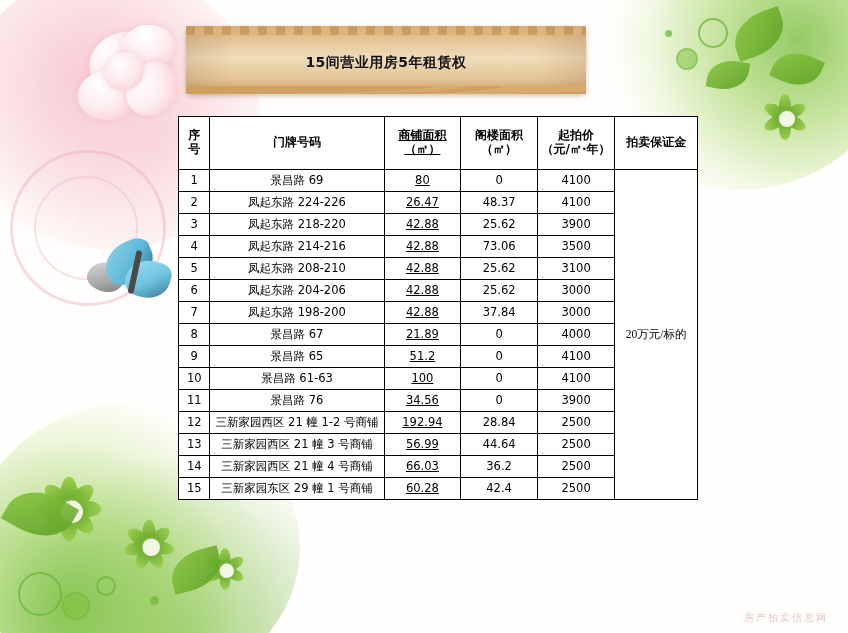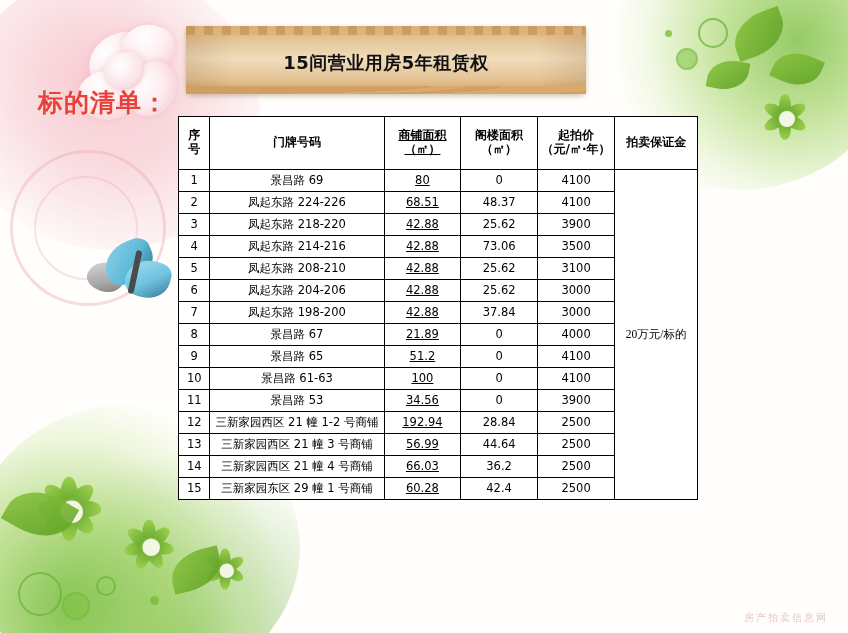--- a/index.html
+++ b/index.html
@@ -149,21 +149,21 @@
     position: absolute; left: 0; right: 0; bottom: -6px; height: 14px;
     background: radial-gradient(ellipse at 10% 0%, #cfa061 0 40%, rgba(255,255,255,0) 41%),
                 radial-gradient(ellipse at 30% 0%, #d8ab6d 0 40%, rgba(255,255,255,0) 41%),
                 radial-gradient(ellipse at 50% 0%, #cfa061 0 40%, rgba(255,255,255,0) 41%),
                 radial-gradient(ellipse at 70% 0%, #d8ab6d 0 40%, rgba(255,255,255,0) 41%),
                 radial-gradient(ellipse at 90% 0%, #cfa061 0 40%, rgba(255,255,255,0) 41%);
   }
   .banner-text {
     position: absolute; inset: 0;
     display: flex; align-items: center; justify-content: center;
-    font-size: 18px; font-weight: bold; color: #111;
+    font-size: 14px; font-weight: bold; color: #111;
     font-family: "DejaVu Sans", sans-serif;
     letter-spacing: .5px;
     padding-top: 6px;
   }
 
   
   .table-wrap {
     position: absolute;
     left: 178px; top: 116px;
     width: 520px;
@@ -283,21 +283,20 @@
       <span style="transform:rotate(300deg)"></span>
     <i></i>
   </div>
   <div class="circ" style="left:18px; top:572px; width:40px; height:40px;"></div>
   <div class="circ fill" style="left:62px; top:592px; width:24px; height:24px;"></div>
   <div class="circ" style="left:96px; top:576px; width:16px; height:16px;"></div>
   <div class="dot" style="left:150px; top:596px; width:9px; height:9px;"></div>
   <div class="leaf" style="left:8px; bottom:96px; width:64px; height:46px; transform:rotate(30deg);"></div>
   <div class="leaf" style="left:170px; bottom:44px; width:52px; height:38px; transform:rotate(-14deg);"></div>
 
-  <div class="left-title">标的清单：</div>
 
   <div class="banner">
     <div class="banner-paper"></div>
     <div class="banner-text">15间营业用房5年租赁权</div>
   </div>
 
   <div class="table-wrap">
     <table class="listing">
       <thead>
         <tr>
@@ -326,21 +325,21 @@
             <td class="col-no">1</td>
             <td class="col-addr addr">景昌路 69</td>
             <td class="col-area">80</td>
             <td class="col-loft">0</td>
             <td class="col-price">4100</td>
             <td class="col-deposit deposit-cell" rowspan="15">20万元/标的</td>
           </tr>
           <tr>
             <td class="col-no">2</td>
             <td class="col-addr addr">凤起东路 224-226</td>
-            <td class="col-area">68.51</td>
+            <td class="col-area">26.47</td>
             <td class="col-loft">48.37</td>
             <td class="col-price">4100</td>
           </tr>
           <tr>
             <td class="col-no">3</td>
             <td class="col-addr addr">凤起东路 218-220</td>
             <td class="col-area">42.88</td>
             <td class="col-loft">25.62</td>
             <td class="col-price">3900</td>
           </tr>
@@ -388,21 +387,21 @@
           </tr>
           <tr>
             <td class="col-no">10</td>
             <td class="col-addr addr">景昌路 61-63</td>
             <td class="col-area">100</td>
             <td class="col-loft">0</td>
             <td class="col-price">4100</td>
           </tr>
           <tr>
             <td class="col-no">11</td>
-            <td class="col-addr addr">景昌路 53</td>
+            <td class="col-addr addr">景昌路 76</td>
             <td class="col-area">34.56</td>
             <td class="col-loft">0</td>
             <td class="col-price">3900</td>
           </tr>
           <tr>
             <td class="col-no">12</td>
             <td class="col-addr addr">三新家园西区 21 幢 1-2 号商铺</td>
             <td class="col-area">192.94</td>
             <td class="col-loft">28.84</td>
             <td class="col-price">2500</td>

